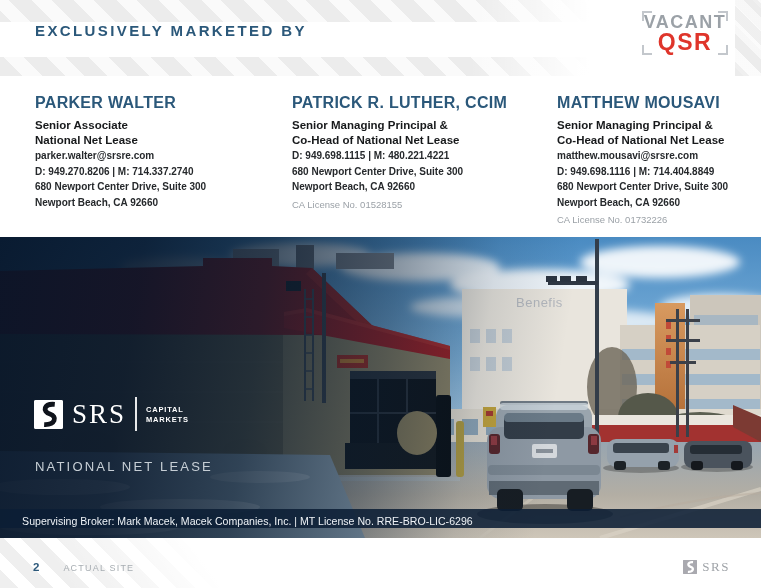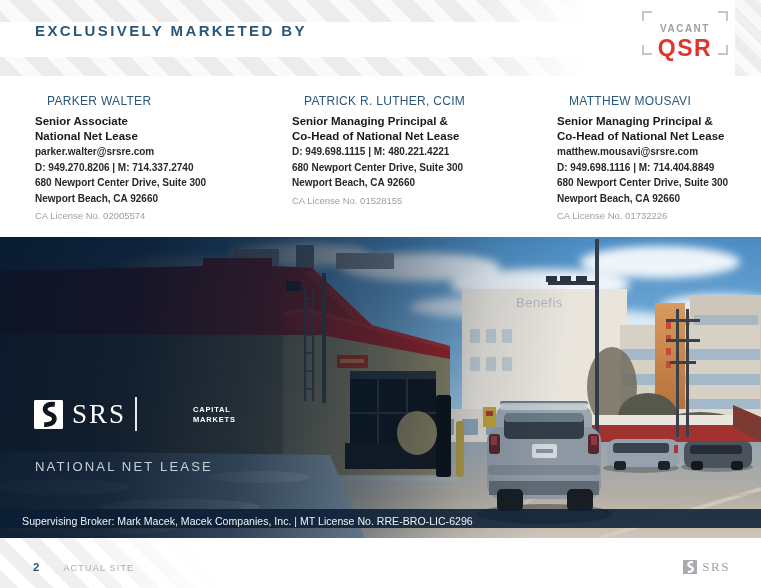--- a/index.html
+++ b/index.html
@@ -17,42 +17,42 @@
   .hdr-title{position:absolute;left:35px;top:22px;margin:0;font-size:15px;font-weight:700;
              letter-spacing:2.4px;color:#2b587a;}
 
   
   .vq{position:absolute;left:642px;top:9px;width:86px;height:46px;text-align:center;}
   .vq .tick{position:absolute;width:8px;height:8px;border:0 solid #c3c7cc;}
   .vq .tl{left:0;top:2px;border-left-width:2px;border-top-width:2px;}
   .vq .tr{right:0;top:2px;border-right-width:2px;border-top-width:2px;}
   .vq .bl{left:0;bottom:0;border-left-width:2px;border-bottom-width:2px;}
   .vq .br{right:0;bottom:0;border-right-width:2px;border-bottom-width:2px;}
-  .vq-top{font-size:10px;font-weight:700;letter-spacing:1.5px;color:#9ba1a7;line-height:15px;margin-top:12px;}
+  .vq-top{font-size:18px;font-weight:700;letter-spacing:1.5px;color:#9ba1a7;line-height:15px;margin-top:6px;}
   .vq-bot{font-size:23px;font-weight:900;letter-spacing:1.5px;color:#df352b;line-height:24px;}
 
   
   .contact{position:absolute;top:94px;width:250px;}
   .c1{left:35px;} .c2{left:292px;} .c3{left:557px;}
-  .c-name{font-size:12px;font-weight:400;letter-spacing:.3px;color:#2b587a;margin:0 0 6px 12px;}
+  .c-name{font-size:16px;font-weight:700;letter-spacing:.3px;color:#2b587a;margin:0 0 6px 0;}
   .c-role{font-size:11.5px;font-weight:700;color:#17191b;line-height:15px;}
   .c-line{font-size:10px;color:#26292c;line-height:15.5px;font-weight:bold;}
   .c-lic{font-size:9.5px;color:#9ba1a7;line-height:14px;margin-top:3px;}
 
   
   .photo{position:absolute;left:0;top:237px;width:761px;height:301px;margin:0;overflow:hidden;}
   .photo svg.scene{position:absolute;left:0;top:0;}
   .photo-overlay{position:absolute;inset:0;
       background:linear-gradient(99deg,rgba(5,20,40,.94) 0%,rgba(5,20,40,.88) 18%,
                  rgba(6,24,44,.72) 34%,rgba(8,26,46,.42) 50%,rgba(8,26,46,.12) 62%,rgba(0,0,0,0) 72%);}
   .lockup{position:absolute;left:34px;top:160px;display:flex;align-items:center;gap:9px;}
   .s-square{width:29px;height:29px;background:#ffffff;border-radius:2px;display:block;}
   .srs-word{font-family:"Liberation Serif",serif;font-size:27px;color:#ffffff;letter-spacing:2px;line-height:29px;}
   .lockup-div{width:2px;height:34px;background:rgba(255,255,255,.9);}
-  .cap-mkts{display:flex;flex-direction:column;justify-content:center;gap:1px;margin-left:47px;}
+  .cap-mkts{display:flex;flex-direction:column;justify-content:center;gap:1px;}
   .cap-mkts span{font-size:7.5px;font-weight:700;letter-spacing:.8px;color:#ffffff;line-height:9px;}
   .division{position:absolute;left:35px;top:222px;font-size:13.5px;letter-spacing:2.2px;
             color:#c6ced5;transform:scaleX(.97);transform-origin:left;}
   .broker-bar{position:absolute;left:0;top:272px;width:761px;height:19px;
               background:rgba(11,30,53,.87);}
   .broker-bar span{display:inline-block;padding-left:24px;line-height:25px;font-size:11.5px;color:#eef2f6;
               transform:scaleX(.92);transform-origin:left;white-space:nowrap;}
 
   
   .footer{position:absolute;left:0;top:538px;width:761px;height:50px;background:#ffffff;}
@@ -88,21 +88,20 @@
 
   <section>
     <article class="contact c1">
       <h2 class="c-name">PARKER WALTER</h2>
       <div class="c-role">Senior Associate</div>
       <div class="c-role">National Net Lease</div>
       <div class="c-line">parker.walter@srsre.com</div>
       <div class="c-line">D: 949.270.8206 | M: 714.337.2740</div>
       <div class="c-line">680 Newport Center Drive, Suite 300</div>
       <div class="c-line">Newport Beach, CA 92660</div>
-      <div class="c-lic">CA License No. 02005574</div>
     </article>
     <article class="contact c2">
       <h2 class="c-name">PATRICK R. LUTHER, CCIM</h2>
       <div class="c-role">Senior Managing Principal &amp;</div>
       <div class="c-role">Co-Head of National Net Lease</div>
       <div class="c-line">D: 949.698.1115 | M: 480.221.4221</div>
       <div class="c-line">680 Newport Center Drive, Suite 300</div>
       <div class="c-line">Newport Beach, CA 92660</div>
       <div class="c-lic">CA License No. 01528155</div>
     </article>

